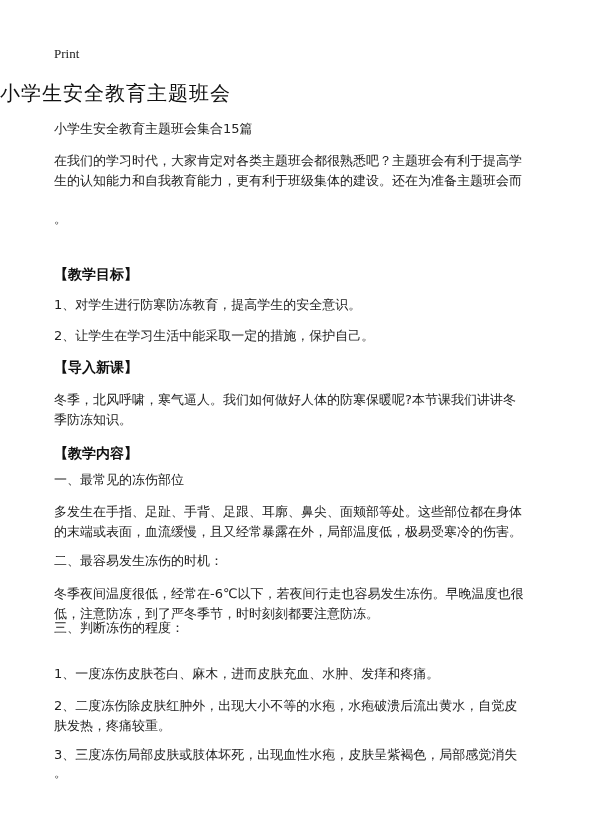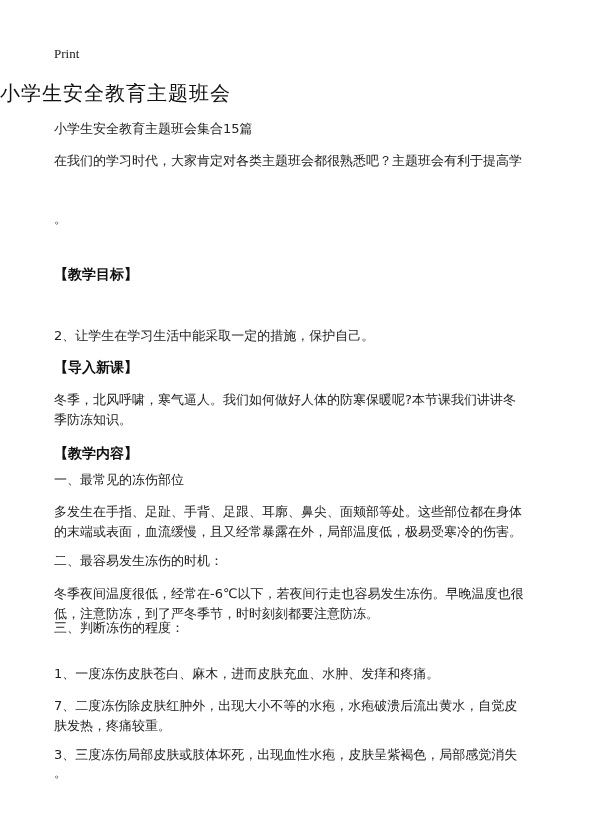--- a/index.html
+++ b/index.html
@@ -17,38 +17,40 @@
 </head>
 <body>
 
 <div class="page">
   <div class="print">Print</div>
   <div class="title">小学生安全教育主题班会</div>
 
   <div class="line" style="top:119px">小学生安全教育主题班会集合15篇</div>
 
   <div class="line" style="top:151px">在我们的学习时代，大家肯定对各类主题班会都很熟悉吧？主题班会有利于提高学</div>
+  <div class="line" style="top:171px">生的认知能力和自我教育能力，更有利于班级集体的建设。还在为准备主题班会而</div>
   <div class="line" style="top:209px">。</div>
 
   <div class="line sect" style="top:264px">【教学目标】</div>
+  <div class="line" style="top:295px">1、对学生进行防寒防冻教育，提高学生的安全意识。</div>
   <div class="line" style="top:326px">2、让学生在学习生活中能采取一定的措施，保护自己。</div>
 
   <div class="line sect" style="top:357px">【导入新课】</div>
   <div class="line" style="top:390px">冬季，北风呼啸，寒气逼人。我们如何做好人体的防寒保暖呢?本节课我们讲讲冬</div>
   <div class="line" style="top:410px">季防冻知识。</div>
 
   <div class="line sect" style="top:443px">【教学内容】</div>
 
   <div class="line" style="top:470px">一、最常见的冻伤部位</div>
   <div class="line" style="top:502px">多发生在手指、足趾、手背、足跟、耳廓、鼻尖、面颊部等处。这些部位都在身体</div>
   <div class="line" style="top:522px">的末端或表面，血流缓慢，且又经常暴露在外，局部温度低，极易受寒冷的伤害。</div>
 
   <div class="line" style="top:551px">二、最容易发生冻伤的时机：</div>
   <div class="line" style="top:584px">冬季夜间温度很低，经常在-6℃以下，若夜间行走也容易发生冻伤。早晚温度也很</div>
   <div class="line" style="top:604px">低，注意防冻，到了严冬季节，时时刻刻都要注意防冻。</div>
 
   <div class="line" style="top:618px">三、判断冻伤的程度：</div>
   <div class="line" style="top:664px">1、一度冻伤皮肤苍白、麻木，进而皮肤充血、水肿、发痒和疼痛。</div>
-  <div class="line" style="top:696px">7、二度冻伤除皮肤红肿外，出现大小不等的水疱，水疱破溃后流出黄水，自觉皮</div>
+  <div class="line" style="top:696px">2、二度冻伤除皮肤红肿外，出现大小不等的水疱，水疱破溃后流出黄水，自觉皮</div>
   <div class="line" style="top:716px">肤发热，疼痛较重。</div>
   <div class="line" style="top:745px">3、三度冻伤局部皮肤或肢体坏死，出现血性水疱，皮肤呈紫褐色，局部感觉消失</div>
   <div class="line" style="top:763px">。</div>
 </div>
 
 </body></html>

